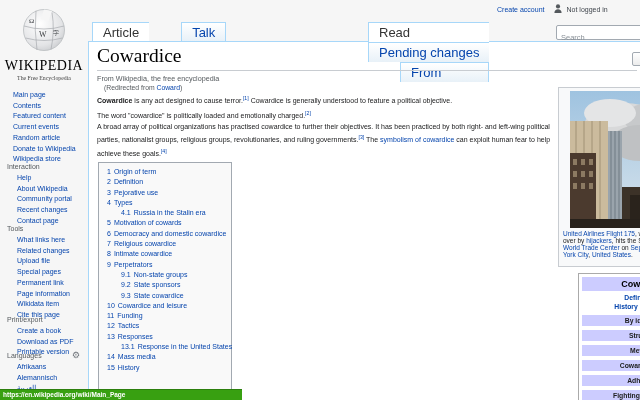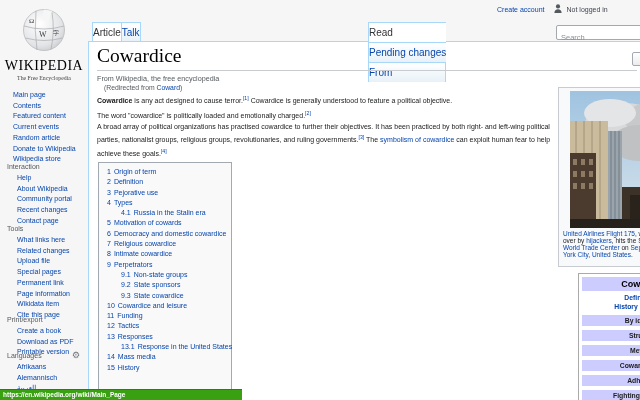--- a/index.html
+++ b/index.html
@@ -9,23 +9,23 @@
   a,.link{color:#0645ad;text-decoration:none;cursor:pointer;}
   
   #content-bg{left:88px;top:42px;width:552px;height:358px;background:#fff;border-left:1px solid #a7d7f9;box-sizing:border-box;}
   #tab-underline{left:88px;top:41px;width:552px;height:1px;background:#a7d7f9;}
   
   #personal{top:4px;left:497px;display:flex;align-items:center;gap:4px;font-size:7px;}
   #personal .sep{width:2px;}
   
   .tabs{top:22px;height:19px;display:flex;align-items:stretch;}
   #tabs-left{left:92px;} #tabs-right{left:368px;flex-direction:column;}
-  .tab{font-size:10px;line-height:19px;padding:0 0;background:linear-gradient(to bottom,#ffffff,#e8f1f8);
+  .tab{font-size:13px;line-height:19px;padding:0 10px;background:linear-gradient(to bottom,#ffffff,#e8f1f8);
        border:1px solid #a7d7f9;border-bottom:none;color:#0645ad;white-space:nowrap;border-right:none;}
-  .tabs .tab:last-child{border-right:1px solid #a7d7f9;}
+  .tabs .tab:last-child{border-right:1px solid #a7d7f9;margin-left:32px;}
   .tab.selected{background:#fff;color:#333;position:relative;z-index:3;}
   
   #search-box{left:556px;top:25px;width:92px;height:15px;background:#fff;border:1px solid #a2a9b1;border-radius:2px;box-sizing:border-box;}
   #search-box input{width:100%;height:100%;border:none;outline:none;font-size:7.5px;padding:0 4px;box-sizing:border-box;
        font-family:"Liberation Sans","DejaVu Sans",sans-serif;color:#202122;background:transparent;}
   #search-box input::placeholder{color:#8a9198;}
   #corner-box{left:632px;top:52px;width:14px;height:12px;border:1px solid #a2a9b1;border-radius:2px;background:linear-gradient(#fff,#ececec);}
   
   #logo{left:0;top:6px;width:88px;text-align:center;}
   #wordmark{font-family:"Liberation Serif","DejaVu Serif",serif;font-size:14px;letter-spacing:.5px;color:#000;margin-top:2px;}

